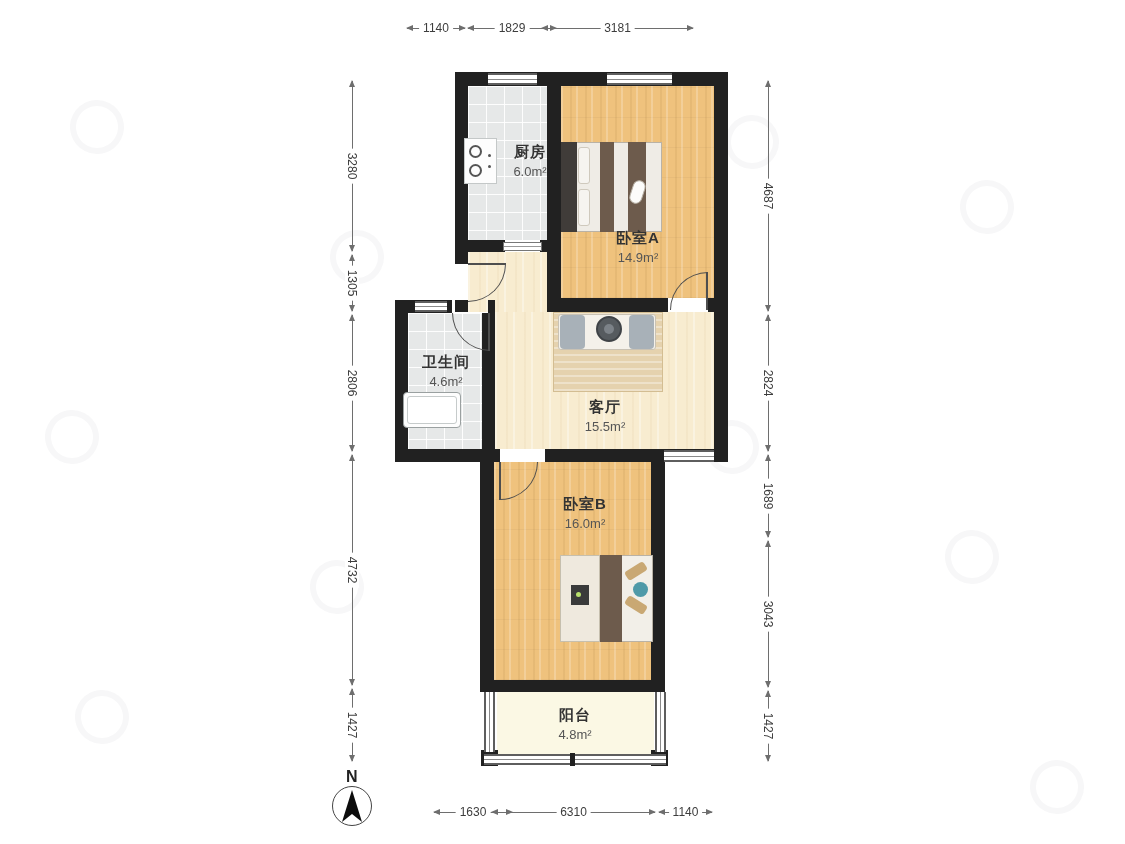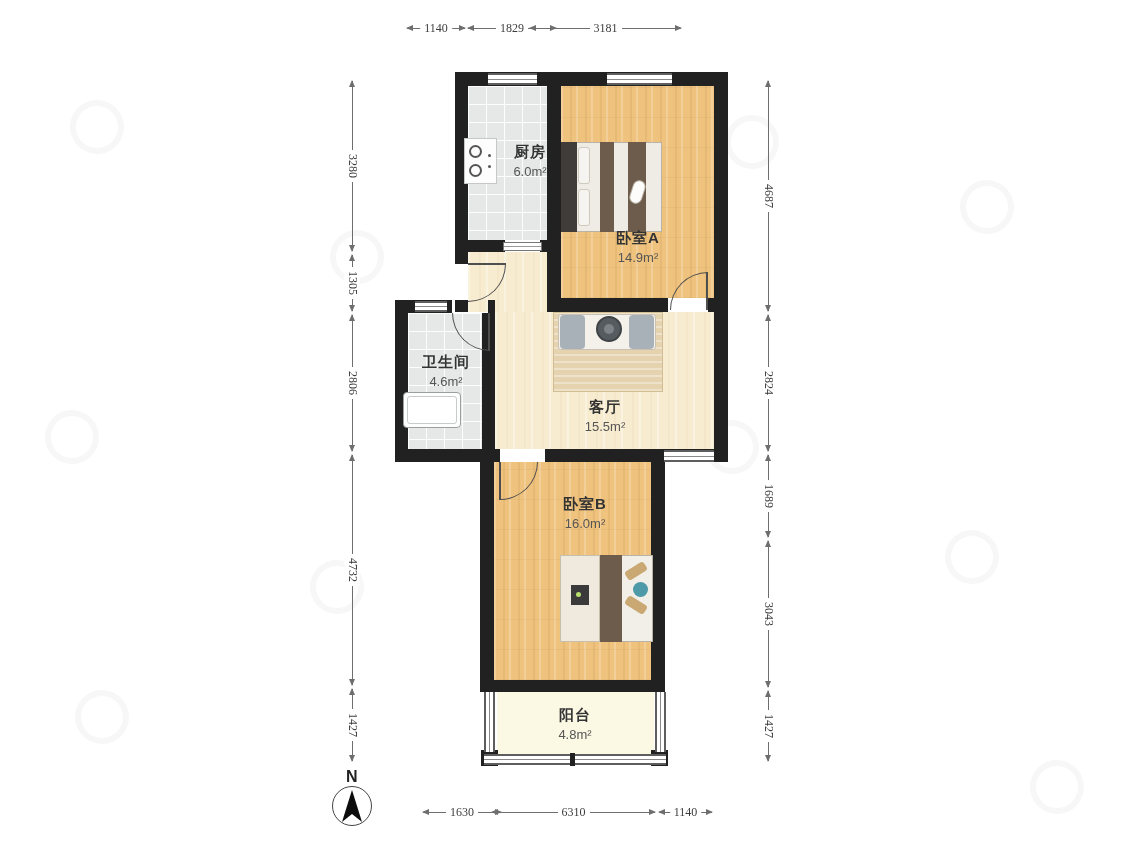--- a/index.html
+++ b/index.html
@@ -56,21 +56,21 @@
   .leaf { position:absolute; background:#4e4e4e; }
   .slidedoor { position:absolute; background:#fff; border:1px solid #777; box-sizing:border-box;
     background-image:linear-gradient(#999,#999); background-size:100% 1px; background-position:center; background-repeat:no-repeat; }
 
   
   .room-label { position:absolute; transform:translateX(-50%); text-align:center; white-space:nowrap; }
   .rname { font-size:15px; font-weight:bold; color:#333; letter-spacing:1px; }
   .rarea { font-size:13px; color:#555; margin-top:2px; }
 
   
-  .dimh, .dimv { position:absolute;font-family:Liberation Serif, serif; }
+  .dimh, .dimv { position:absolute; }
   .dimh i, .dimv i, .dimh span, .dimv span { position:absolute; display:block; }
   .dimh .ln { left:1px; right:1px; top:50%; height:1px; background:#6e6e6e; }
   .dimv .ln { top:1px; bottom:1px; left:50%; width:1px; background:#6e6e6e; }
   .dimh .al { left:0; top:50%; margin-top:-3px; width:0; height:0;
     border-top:3px solid transparent; border-bottom:3px solid transparent; border-right:7px solid #6e6e6e; }
   .dimh .ar { right:0; top:50%; margin-top:-3px; width:0; height:0;
     border-top:3px solid transparent; border-bottom:3px solid transparent; border-left:7px solid #6e6e6e; }
   .dimv .au { top:0; left:50%; margin-left:-3px; width:0; height:0;
     border-left:3px solid transparent; border-right:3px solid transparent; border-bottom:7px solid #6e6e6e; }
   .dimv .ad { bottom:0; left:50%; margin-left:-3px; width:0; height:0;
@@ -228,28 +228,28 @@
       <i class="al"></i>
       <i class="ar"></i>
       <span class="lbl">1140</span>
     </div>
   <div class="dimh" style="left:467px;top:21px;width:90px;height:14px">
     <i class="ln"></i>
       <i class="al"></i>
       <i class="ar"></i>
       <span class="lbl">1829</span>
     </div>
-  <div class="dimh" style="left:529px;top:21px;width:153px;height:14px">
+  <div class="dimh" style="left:541px;top:21px;width:153px;height:14px">
     <i class="ln"></i>
       <i class="al"></i>
       <i class="ar"></i>
       <span class="lbl">3181</span>
     </div>
 
-  <div class="dimh" style="left:422px;top:805px;width:80px;height:14px">
+  <div class="dimh" style="left:433px;top:805px;width:80px;height:14px">
     <i class="ln"></i>
       <i class="al"></i>
       <i class="ar"></i>
       <span class="lbl">1630</span>
     </div>
   <div class="dimh" style="left:491px;top:805px;width:165px;height:14px">
     <i class="ln"></i>
       <i class="al"></i>
       <i class="ar"></i>
       <span class="lbl">6310</span>

